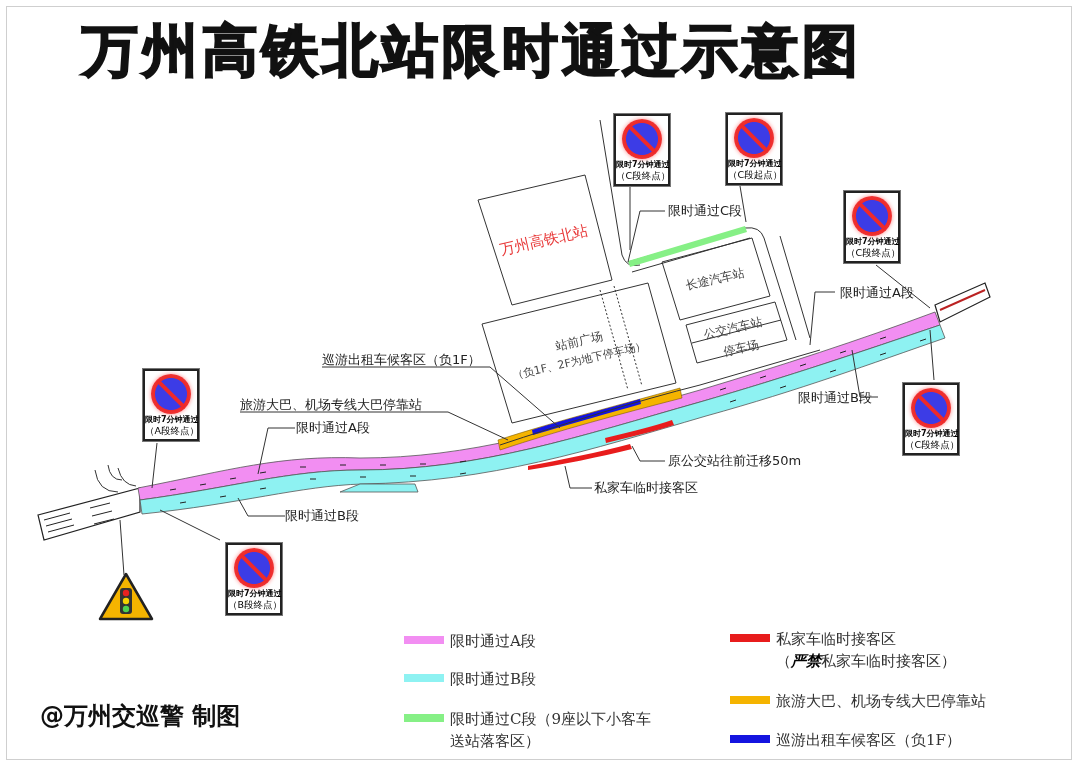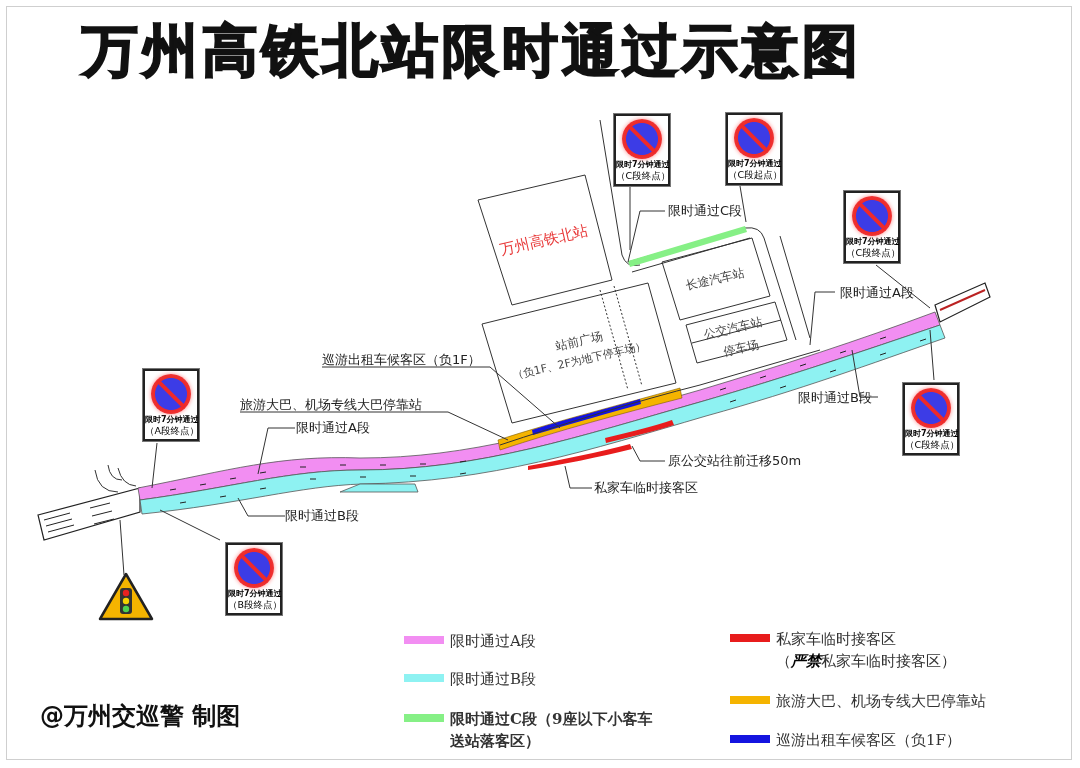--- a/index.html
+++ b/index.html
@@ -197,21 +197,21 @@
 </svg>
 
 <div class="legend-item" style="left:404px;top:630px;">
   <div class="legend-sw" style="background:#f28ef2"></div>
   <div class="legend-text">限时通过A段</div>
 </div>
 <div class="legend-item" style="left:404px;top:668px;">
   <div class="legend-sw" style="background:#8ef2f2"></div>
   <div class="legend-text">限时通过B段</div>
 </div>
-<div class="legend-item" style="left:404px;top:708px;font-weight:bold;">
+<div class="legend-item" style="left:404px;top:708px;">
   <div class="legend-sw" style="background:#86f086"></div>
   <div class="legend-text">
     <div>限时通过C段（9座以下小客车</div>
     <div>送站落客区）</div>
   </div>
 </div>
 <div class="legend-item" style="left:730px;top:628px;">
   <div class="legend-sw" style="background:#e81c1c"></div>
   <div class="legend-text">
     <div>私家车临时接客区</div>

